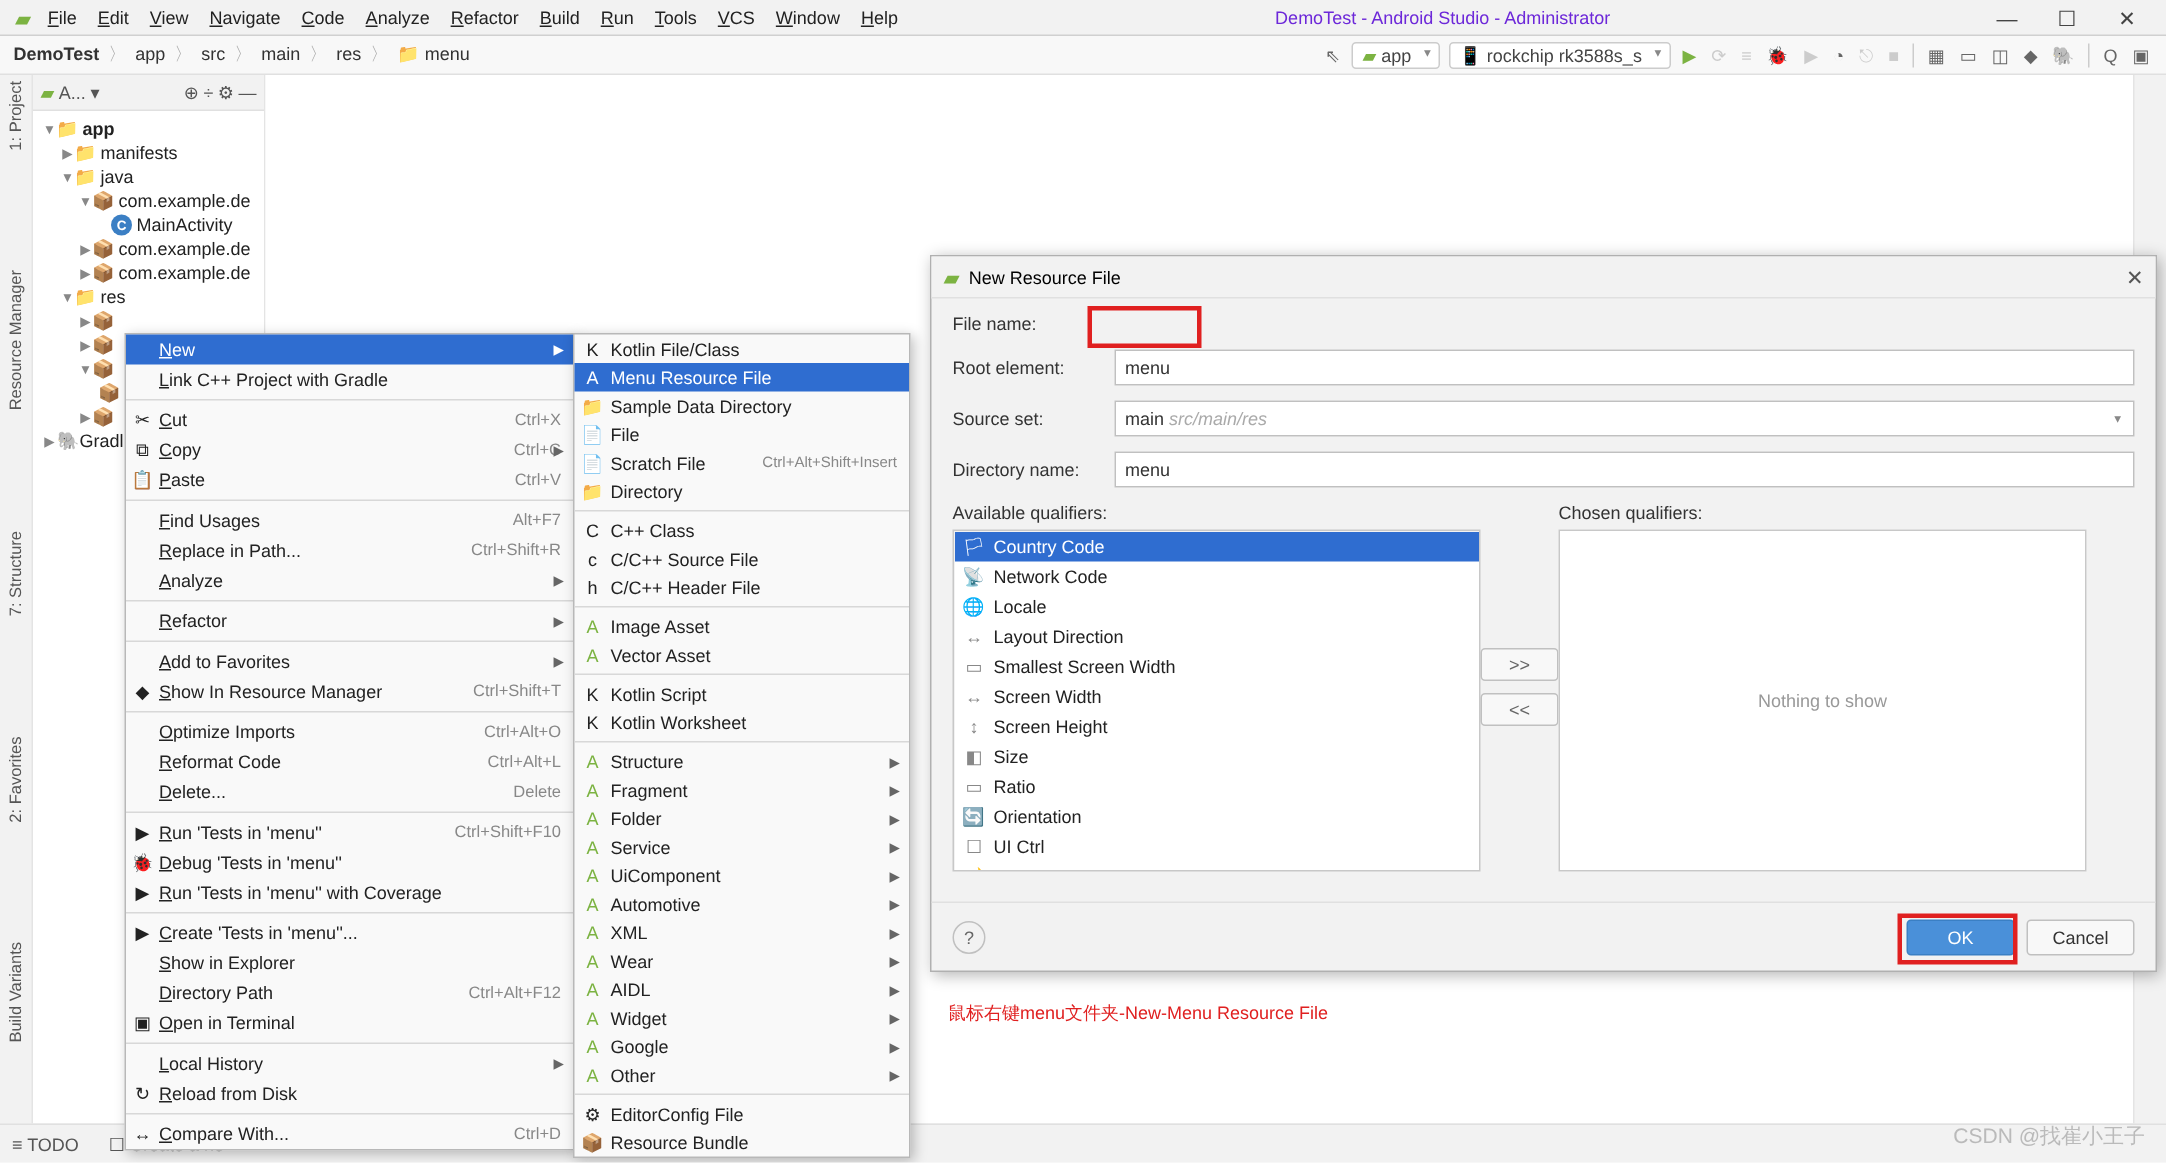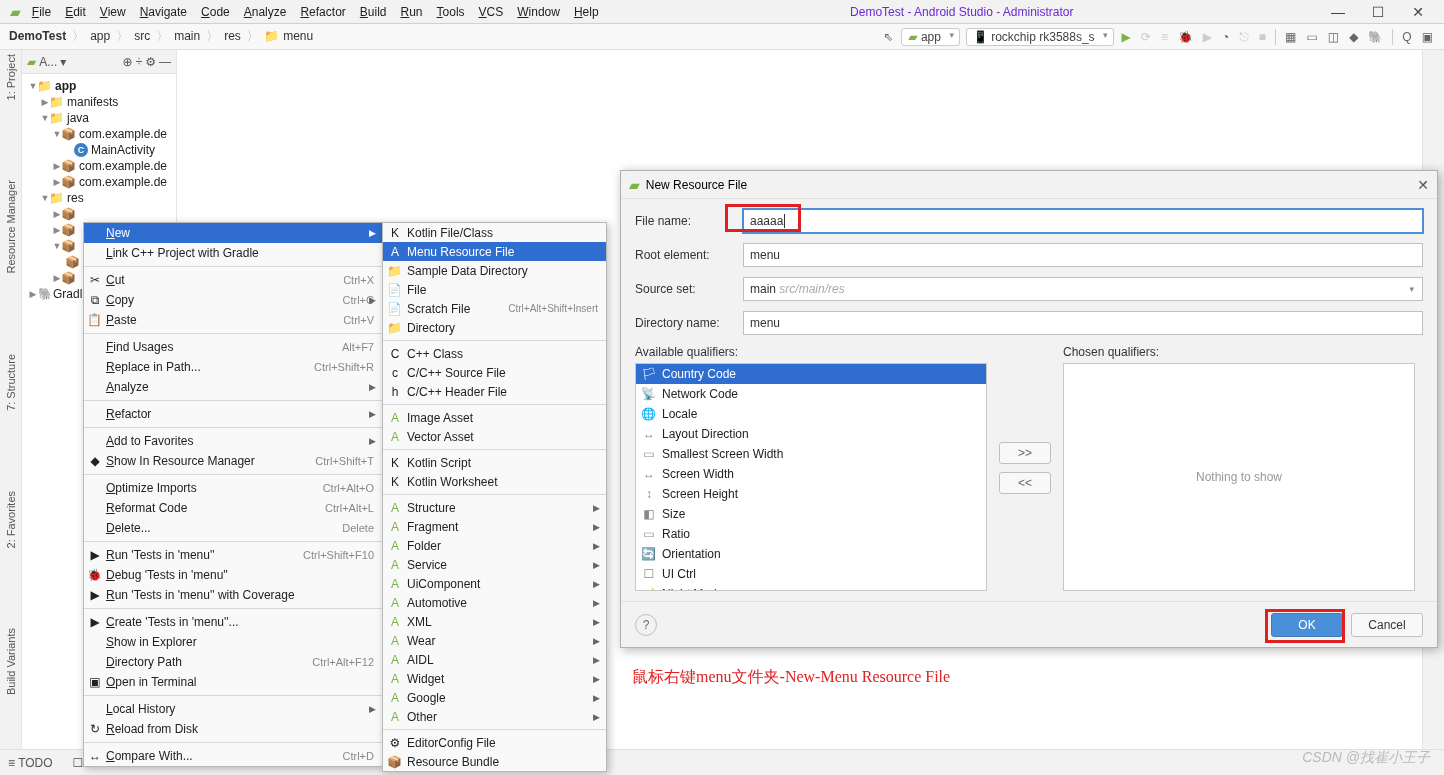--- a/index.html
+++ b/index.html
@@ -53,39 +53,39 @@
 .dlgtitle .ico{color:#7cb342;margin-right:6px;font-size:14px}
 .dlgclose{margin-left:auto;font-size:14px;color:#555;cursor:pointer}
 .dlgbody{padding:10px 14px 16px 14px}
 .frow{display:flex;align-items:center;margin-bottom:10px}
 .flabel{width:108px;color:#333}
 .finput{flex:1;height:24px;border:1px solid #c0c0c0;background:#fff;padding:0 6px;color:#333;display:flex;align-items:center;position:relative}
 .finput.focus{border-color:#4a90d9;box-shadow:0 0 0 1px #4a90d9}
 .finput.drop::after{content:"▾";position:absolute;right:8px;color:#888;font-size:9px}
 .finput .ph{color:#aaa;font-style:italic}
 .hlbox{position:absolute;border:3px solid #e02020;pointer-events:none;z-index:25}
-.qualsec{display:flex;gap:12px;margin-top:4px}
+.qualsec{display:flex;gap:0;margin-top:4px}
 .qcol{display:flex;flex-direction:column}
 .qlabel{color:#333;margin-bottom:4px}
 .qlist{width:352px;height:228px;border:1px solid #c8c8c8;background:#fff;overflow:auto}
 .qitem{display:flex;align-items:center;height:20px;padding:0 6px;gap:6px;color:#222}
 .qitem.sel{background:#2f6dd0;color:#fff}
 .qico{width:14px;height:14px;display:flex;align-items:center;justify-content:center;color:#888}
 .qitem.sel .qico{color:#fff}
 .qbtns{display:flex;flex-direction:column;justify-content:center;gap:8px}
 .qbtn{width:52px;height:22px;border:1px solid #c0c0c0;background:#f8f8f8;text-align:center;line-height:20px;color:#666;border-radius:3px;cursor:pointer}
 .chosen{width:352px;height:228px;border:1px solid #c8c8c8;background:#fff;display:flex;align-items:center;justify-content:center;color:#999}
 .dlgfoot{position:absolute;bottom:0;left:0;right:0;height:46px;display:flex;align-items:center;padding:0 14px;border-top:1px solid #e0e0e0}
 .helpbtn{width:22px;height:22px;border:1px solid #c0c0c0;border-radius:50%;text-align:center;line-height:20px;color:#666;cursor:pointer}
 .footsp{flex:1}
 .dbtn{min-width:72px;height:24px;border:1px solid #c0c0c0;background:#f8f8f8;border-radius:3px;margin-left:8px;text-align:center;line-height:22px;color:#333;cursor:pointer}
 .dbtn.primary{background:#4a90d9;border-color:#3a7fc4;color:#fff}
-.annotation{position:absolute;top:667px;left:632px;color:#e02020;font-size:16px;font-family:Liberation Serif, serif;z-index:5}
+.annotation{position:absolute;top:667px;left:632px;color:#e02020;font-size:12px;font-family:Liberation Sans, sans-serif;z-index:5}
 .statusbar{position:absolute;bottom:0;left:0;right:0;height:26px;background:#f2f2f2;border-top:1px solid #e0e0e0;display:flex;align-items:center;padding:0 8px;gap:10px;color:#555}
-.watermark{position:absolute;bottom:8px;right:14px;color:rgba(180,180,180,.9);font-size:14px;z-index:30;font-style:italic}
+.watermark{position:absolute;bottom:8px;right:14px;color:rgba(180,180,180,.9);font-size:14px;z-index:30;}
 .green{color:#7cb342}
 </style>
 </head>
 <body>
 
 <div class="menubar">
   <span class="green" style="padding:0 4px;font-size:14px">▰</span>
   <span id="mb"><span class="mitem"><u>F</u>ile</span><span class="mitem"><u>E</u>dit</span><span class="mitem"><u>V</u>iew</span><span class="mitem"><u>N</u>avigate</span><span class="mitem"><u>C</u>ode</span><span class="mitem"><u>A</u>nalyze</span><span class="mitem"><u>R</u>efactor</span><span class="mitem"><u>B</u>uild</span><span class="mitem"><u>R</u>un</span><span class="mitem"><u>T</u>ools</span><span class="mitem"><u>V</u>CS</span><span class="mitem"><u>W</u>indow</span><span class="mitem"><u>H</u>elp</span></span>
   <span class="title">DemoTest - Android Studio - Administrator</span>
   <span class="wbtn">—</span>
@@ -467,24 +467,20 @@
 
 <div class="dialog">
   <div class="dlgtitle">
     <span class="ico green">▰</span>
     <span>New Resource File</span>
     <span class="dlgclose">✕</span>
   </div>
   <div class="dlgbody">
     <div class="frow">
       <span class="flabel">File name:</span>
-      <div class="finput focus">
-          <span>aaaaa</span>
-          <span style="border-left:1px solid #333;height:14px;margin-left:1px"></span>
-        </div>
     </div>
     <div class="frow">
       <span class="flabel">Root element:</span>
       <div class="finput">
           <span>menu</span>
         </div>
     </div>
     <div class="frow">
       <span class="flabel">Source set:</span>
       <div class="finput drop"><span>main</span>&nbsp;<span class="ph">src/main/res</span></div>

